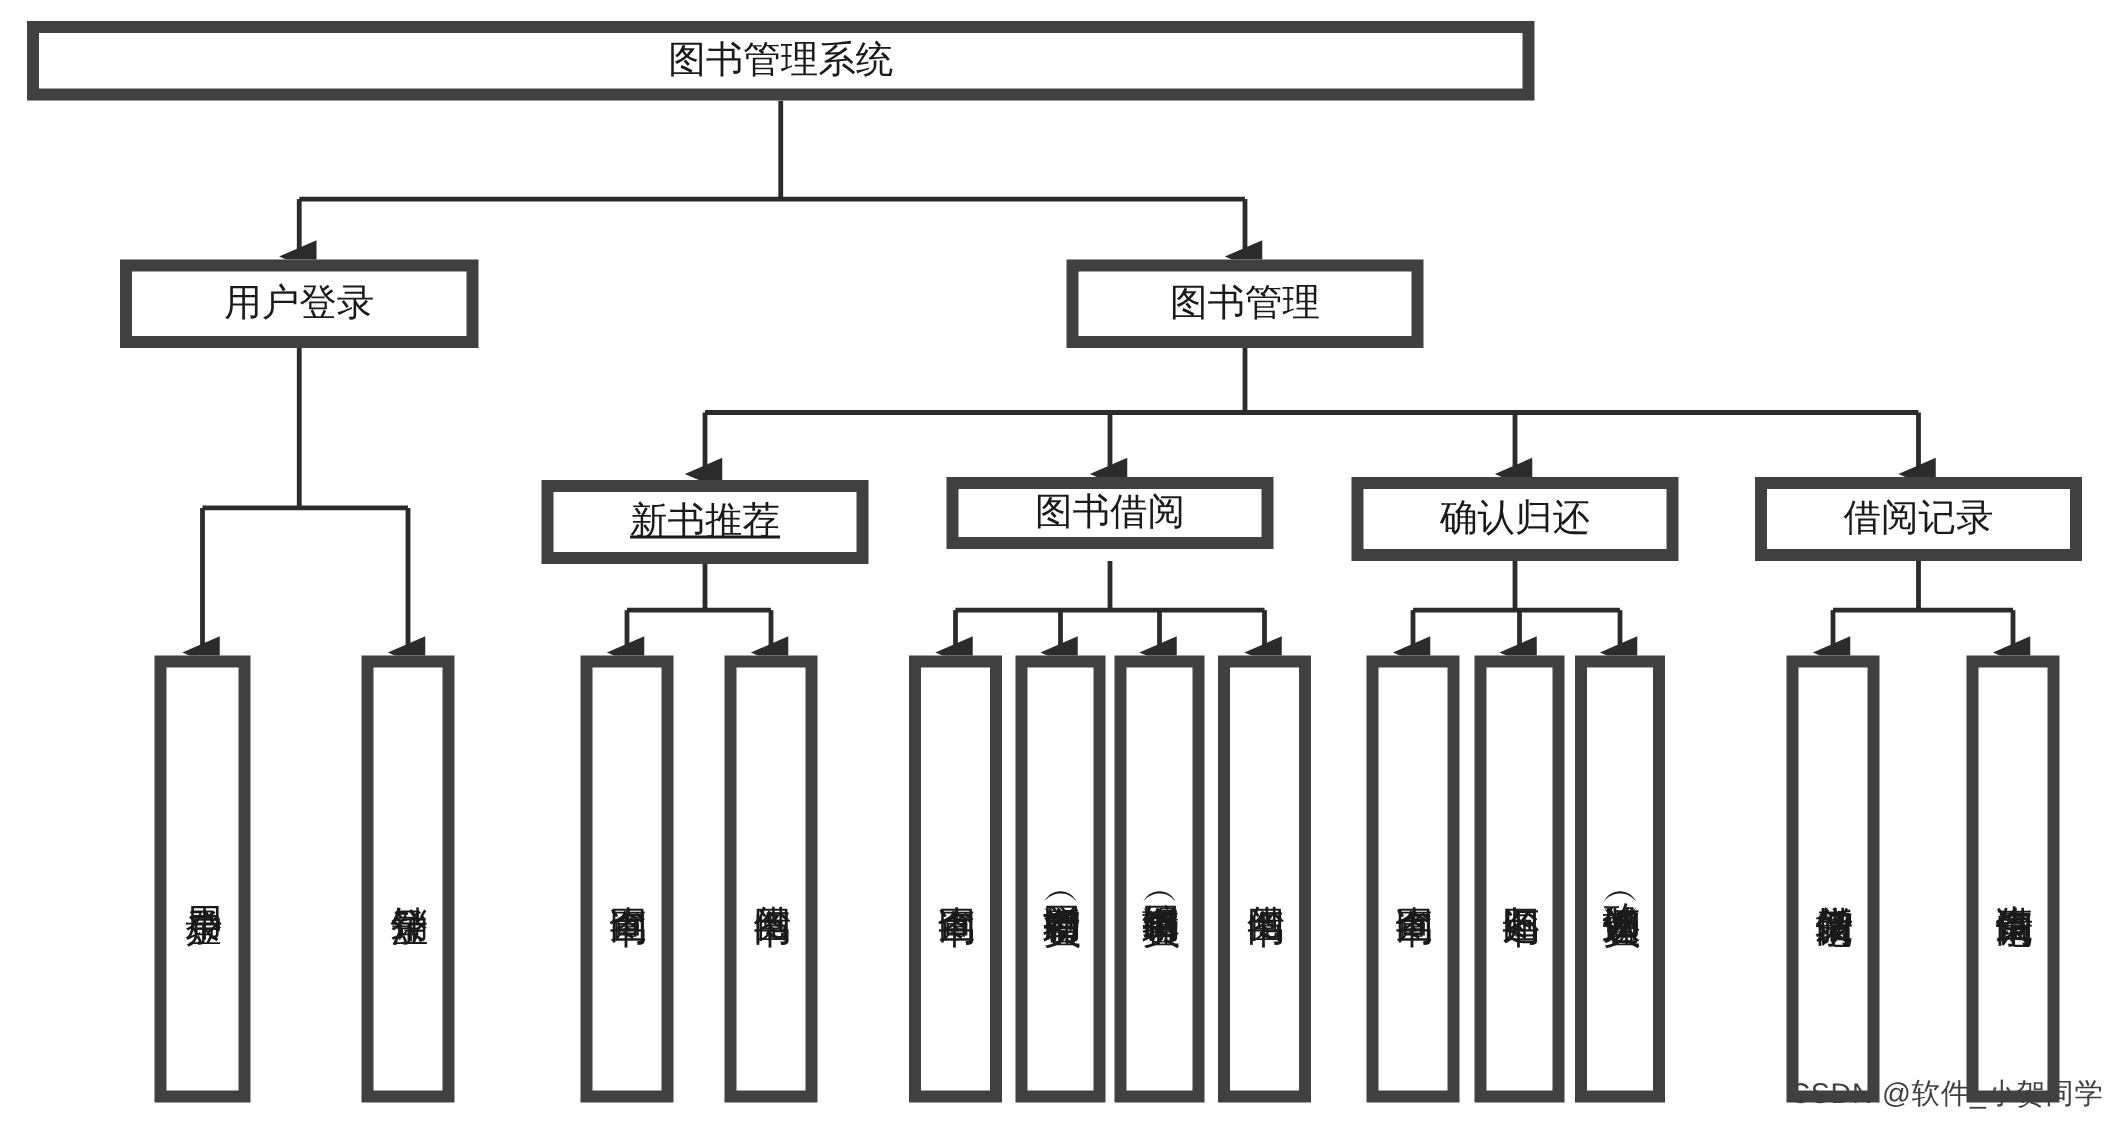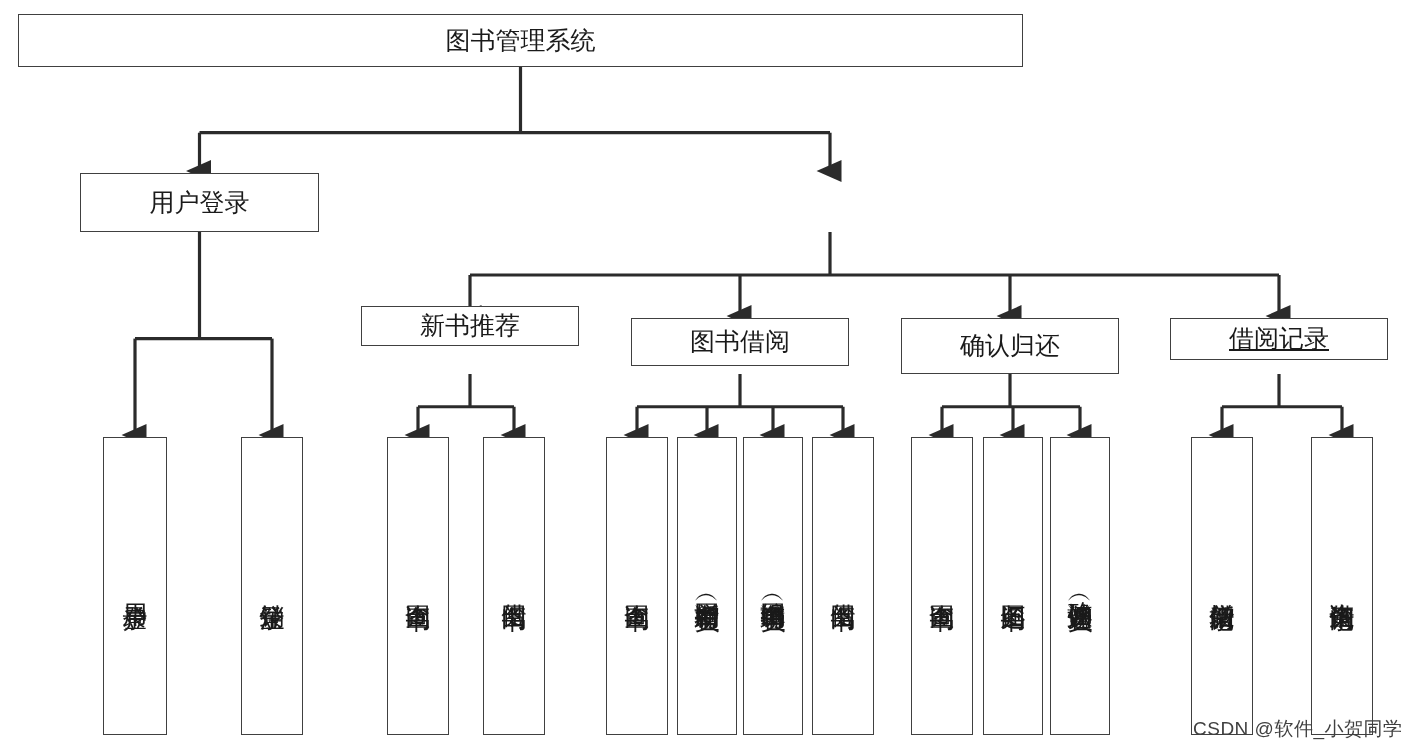--- a/index.html
+++ b/index.html
@@ -20,21 +20,21 @@
   svg.connectors {
     position: absolute;
     left: 0;
     top: 0;
     width: 1405px;
     height: 747px;
   }
   .node {
     position: absolute;
     box-sizing: border-box;
-    border: 1px solid #404040;
+    border: 8px solid #404040;
     background: #ffffff;
     display: flex;
     align-items: center;
     justify-content: center;
     color: #1a1a1a;
   }
   .node-label {
     text-align: center;
     line-height: 1.18;
     white-space: nowrap;
@@ -113,31 +113,34 @@
       </g>
   </svg>
 
   <div class="node title" style="left: 18px; top: 14px; width: 1005px; height: 53px;">
     <span class="node-label">图书管理系统</span>
   </div>
 
   <div class="node horizontal" style="left: 80px; top: 173px; width: 239px; height: 59px;">
     <span class="node-label">用户登录</span>
   </div>
+  <div class="node horizontal" style="left: 711px; top: 173px; width: 238px; height: 59px;">
+    <span class="node-label">图书管理</span>
+  </div>
 
-  <div class="node horizontal" style="left: 361px; top: 306px; width: 218px; height: 40px;">
+  <div class="node horizontal" style="left: 361px; top: 320px; width: 218px; height: 56px; text-decoration: underline;">
     <span class="node-label">新书推荐</span>
   </div>
   <div class="node horizontal" style="left: 631px; top: 318px; width: 218px; height: 48px;">
     <span class="node-label">图书借阅</span>
   </div>
   <div class="node horizontal" style="left: 901px; top: 318px; width: 218px; height: 56px;">
     <span class="node-label">确认归还</span>
   </div>
-  <div class="node horizontal" style="left: 1170px; top: 318px; width: 218px; height: 42px; text-decoration: underline;">
+  <div class="node horizontal" style="left: 1170px; top: 318px; width: 218px; height: 56px;">
     <span class="node-label">借阅记录</span>
   </div>
 
   <div class="node vertical" style="left: 103px; top: 437px; width: 64px; height: 298px;">
     <span class="node-label">用户登录</span>
   </div>
   <div class="node vertical" style="left: 241px; top: 437px; width: 62px; height: 298px;">
     <span class="node-label">注销登录</span>
   </div>
   <div class="node vertical" style="left: 387px; top: 437px; width: 62px; height: 298px;">

